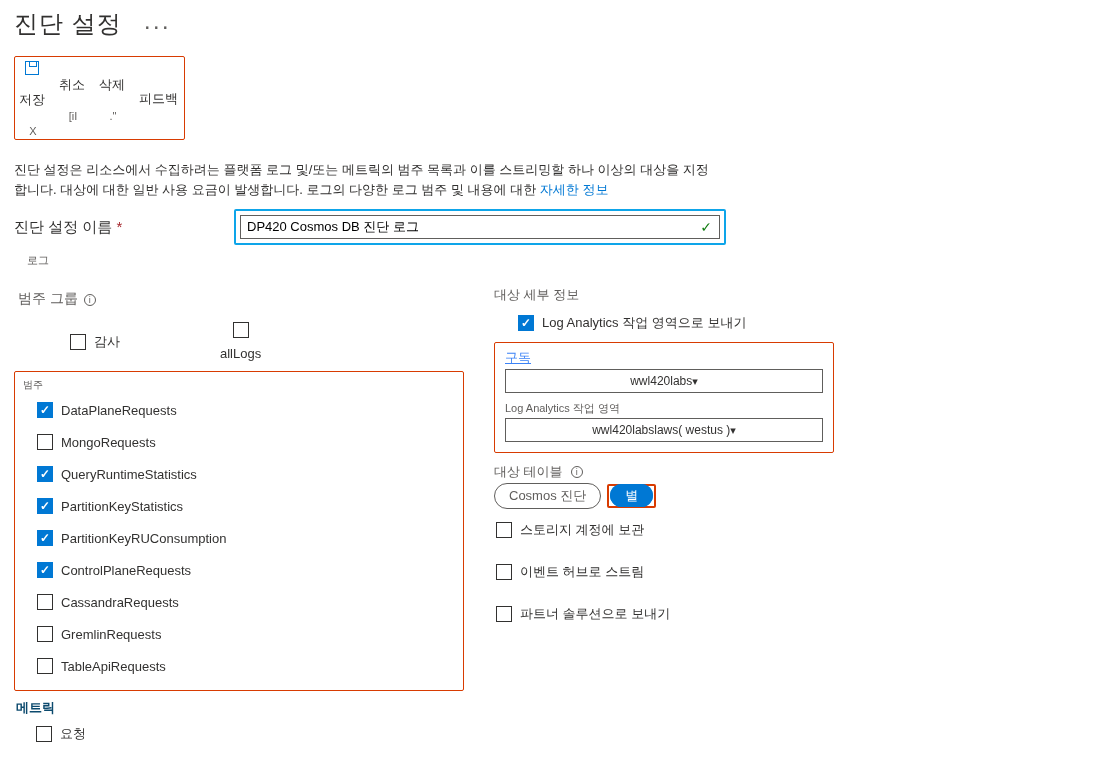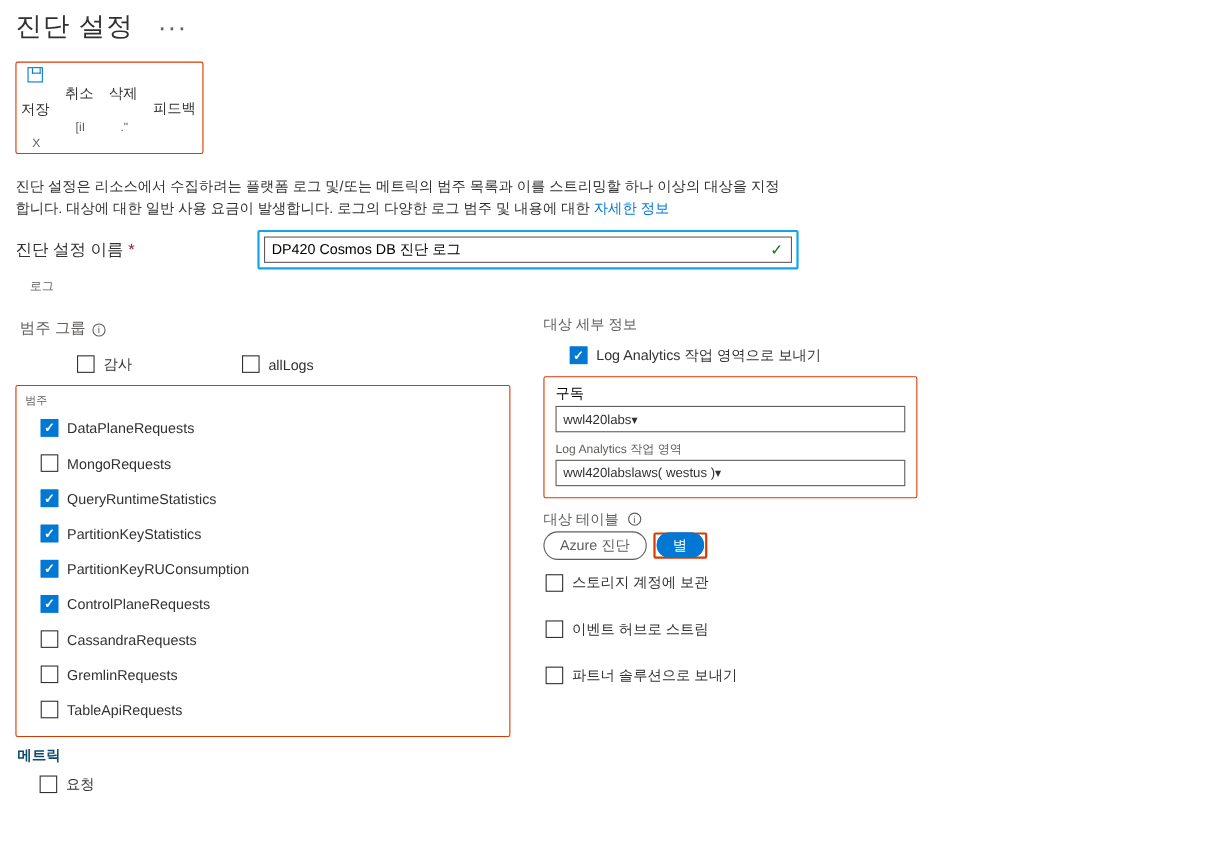--- a/index.html
+++ b/index.html
@@ -191,40 +191,41 @@
       margin: 6px 0 10px 0;
     }
     .dest-box {
       border: 1px solid #d83b01;
       border-radius: 2px;
       padding: 6px 10px 10px 10px;
       margin-top: 10px;
     }
     .field-label {
       font-size: 13px;
-      color: #000000;
+      color: #3b82f6;
       margin-bottom: 2px;
       display: block;
+      text-decoration: underline;
     }
     .field-label-sm {
       font-size: 11px;
       color: #605e5c;
       margin-bottom: 2px;
       margin-top: 8px;
       display: block;
     }
     .select {
       width: 100%;
       height: 24px;
       border: 1px solid #605e5c;
       padding: 2px 6px;
       font-size: 12px;
       display: flex;
       align-items: center;
-      justify-content: flex-start;
+      justify-content: center;
       cursor: pointer;
     }
     .chev { font-size: 11px; color: #323130; }
     .table-row {
       display: flex;
       align-items: center;
       gap: 6px;
       margin-top: 10px;
     }
     .pill {
@@ -308,21 +309,21 @@
   <div class="left-col">
     <div class="sub-heading">
       <span>범주 그룹</span>
       <span class="info-circle">i</span>
     </div>
     <div class="group-row">
       <div style="display:flex;align-items:center;gap:8px;padding-left:34px;">
         <span class="cbox"></span>
         <span class="cbox-label">감사</span>
       </div>
-      <div style="display:flex;align-items:center;gap:8px;">
+      <div style="display:flex;align-items:center;gap:8px;flex-direction:column;">
         <span class="cbox"></span>
         <span class="cbox-label">allLogs</span>
       </div>
     </div>
 
     <div class="cat-box">
       <div class="cat-title">범주</div>
       <div class="cbox-row">
         <span class="cbox checked"></span>
         <span class="cbox-label">DataPlaneRequests</span>
@@ -387,21 +388,21 @@
         <span>wwl420labslaws( westus )</span>
         <span class="chev">▾</span>
       </div>
     </div>
 
     <div class="table-row">
       <span style="color:#605e5c;">대상 테이블</span>
       <span class="info-circle">i</span>
     </div>
     <div class="table-row" style="margin-top:2px;">
-      <span class="pill">Azure 진단</span>
+      <span class="pill">Cosmos 진단</span>
       <span class="pill-hl">
         <span class="pill active">
           <span>별</span>
         </span>
       </span>
     </div>
 
     <div class="dest-cbox-row">
       <span class="cbox"></span>
       <span class="cbox-label">스토리지 계정에 보관</span>

